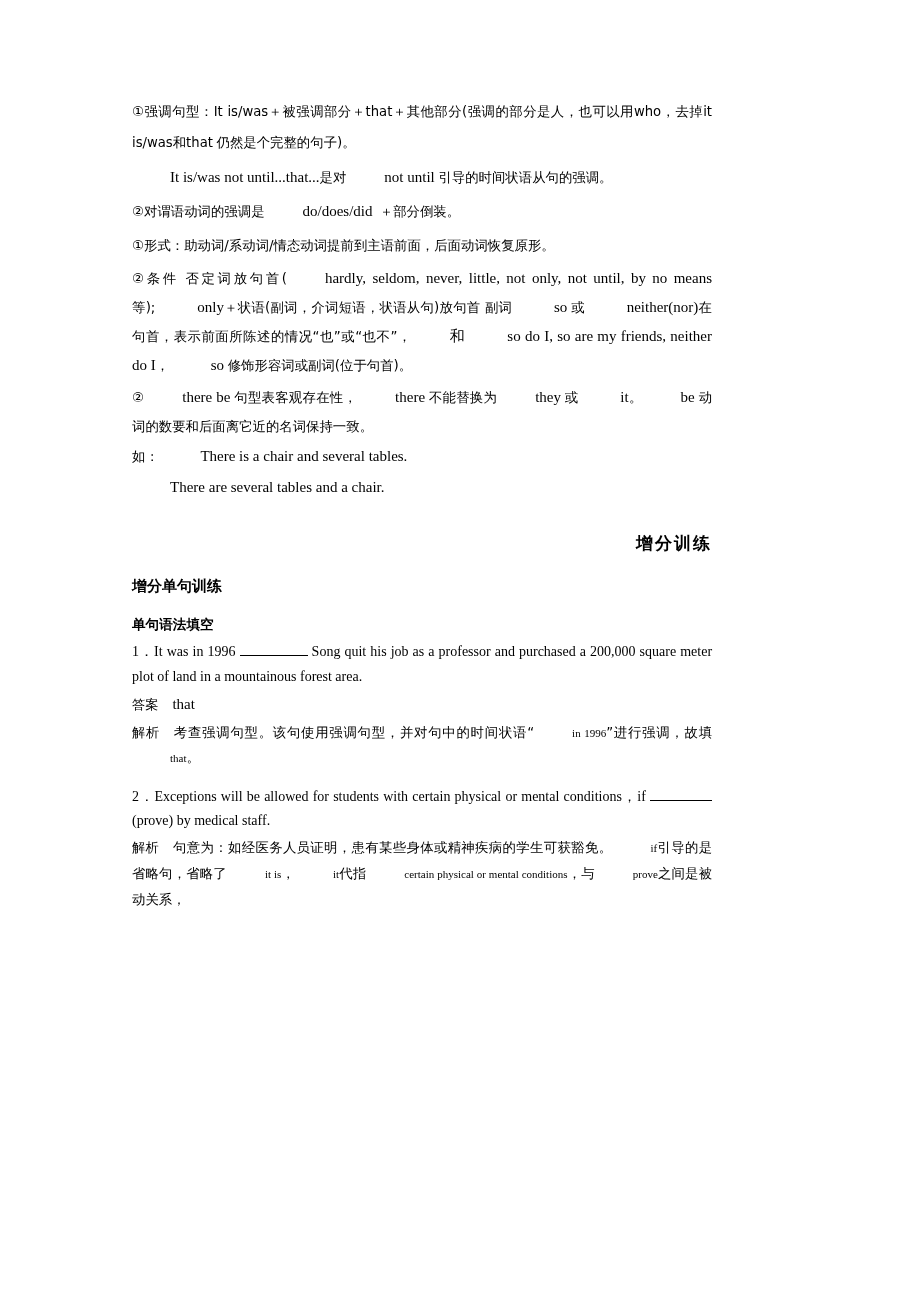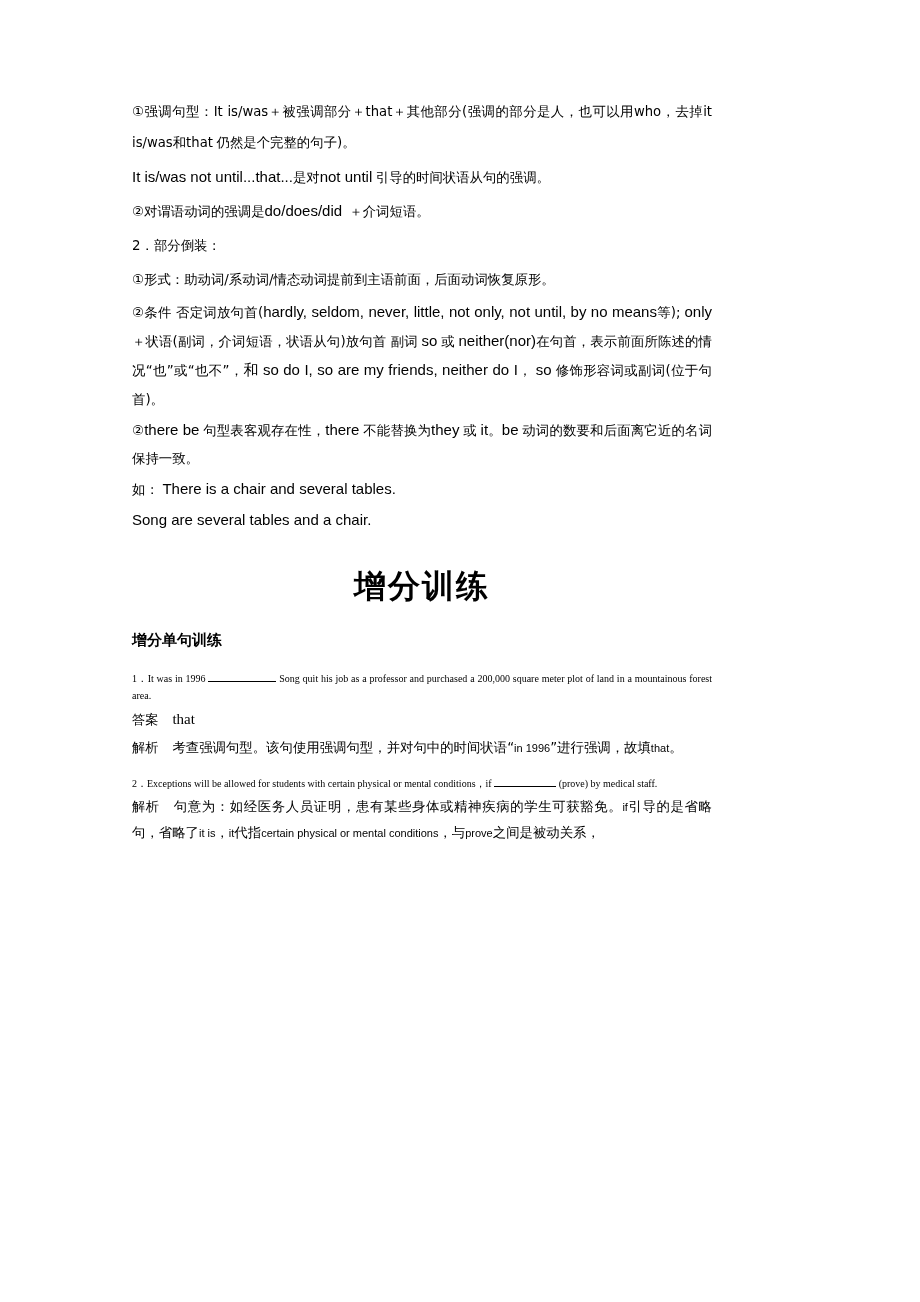--- a/index.html
+++ b/index.html
@@ -28,49 +28,50 @@
     text-justify: inter-ideograph;
   }
   .para.tight {
     line-height: 1.95;
   }
   .cjk {
     font-family: "DejaVu Sans", "Liberation Sans", sans-serif;
     font-size: 13.4px;
   }
   .lat {
-    font-family: Liberation Sans, sans-serif;
+    font-family: Liberation Serif, serif;
     font-size: 15px;
+    margin-left: 38px;
   }
   .sans-lat {
     font-family: "DejaVu Sans", "Liberation Sans", sans-serif;
     font-size: 13.2px;
   }
   .heading-main {
-    text-align: center;
+    text-align: right;
     font-family: "DejaVu Sans", "Liberation Sans", sans-serif;
     font-weight: bold;
-    font-size: 32px;
+    font-size: 17px;
     letter-spacing: 2px;
     margin: 30px 0 22px 0;
   }
   .heading-sub {
     text-align: left;
     font-family: "DejaVu Sans", "Liberation Sans", sans-serif;
     font-size: 15px;
     margin: 0 0 20px 0;
   }
   .section-label {
     font-family: "DejaVu Sans", "Liberation Sans", sans-serif;
     font-size: 13.6px;
     font-weight: bold;
     margin: 0 0 4px 0;
   }
   .q-line {
-    font-size: 10px;
+    font-size: 14px;
     line-height: 1.72;
     margin: 6px 0 0 0;
     text-align: justify;
   }
   .ans-line {
     font-size: 14px;
     line-height: 1.8;
     margin: 2px 0 0 0;
   }
   .tag {
@@ -107,51 +108,49 @@
 
   <p class="para">
     <span class="cjk">①强调句型：</span><span class="sans-lat">It is/was</span><span class="cjk">＋被强调部分＋</span><span class="sans-lat">that</span><span class="cjk">＋其他部分(强调的部分是人，也可以用</span><span class="sans-lat">who</span><span class="cjk">，去掉</span><span class="sans-lat">it is/was</span><span class="cjk">和</span><span class="sans-lat">that</span>&nbsp;<span class="cjk">仍然是个完整的句子)。</span>
   </p>
 
   <p class="para">
     <span class="lat">It is/was not until...that...</span><span class="cjk">是对</span><span class="lat">not until</span>&nbsp;<span class="cjk">引导的时间状语从句的强调。</span>
   </p>
 
   <p class="para">
-    <span class="cjk">②对谓语动词的强调是</span><span class="lat">do/does/did</span>&nbsp;&nbsp;<span class="cjk">＋介词短语。</span>
+    <span class="cjk">②对谓语动词的强调是</span><span class="lat">do/does/did</span>&nbsp;&nbsp;<span class="cjk">＋部分倒装。</span>
   </p>
 
-  <p class="para">
-    <span class="cjk">2．部分倒装：</span>
-  </p>
 
   <p class="para">
     <span class="cjk">①形式：助动词/系动词/情态动词提前到主语前面，后面动词恢复原形。</span>
   </p>
 
   <p class="para tight">
     <span class="cjk">②条件 否定词放句首(</span><span class="lat">hardly, seldom, never, little, not only, not until, by no means</span><span class="cjk">等);</span>&nbsp;<span class="lat">only</span><span class="cjk">＋状语(副词，介词短语，状语从句)放句首 副词</span>&nbsp;<span class="lat">so</span>&nbsp;<span class="cjk">或</span>&nbsp;<span class="lat">neither(nor)</span><span class="cjk">在句首，表示前面所陈述的情况“也”或“也不”，</span><span class="lat">和</span>&nbsp;<span class="lat">so do I, so are my friends, neither do I</span><span class="cjk">，</span>&nbsp;<span class="lat">so</span>&nbsp;<span class="cjk">修饰形容词或副词(位于句首)。</span>
   </p>
 
 
 
   <p class="para tight">
     <span class="cjk">②</span><span class="lat">there be</span>&nbsp;<span class="cjk">句型表客观存在性，</span><span class="lat">there</span>&nbsp;<span class="cjk">不能替换为</span><span class="lat">they</span>&nbsp;<span class="cjk">或</span>&nbsp;<span class="lat">it</span><span class="cjk">。</span><span class="lat">be</span>&nbsp;<span class="cjk">动词的数要和后面离它近的名词保持一致。</span>
   </p>
 
   <p class="para tight">
     <span class="cjk">如：</span>&nbsp;<span class="lat">There is a chair and several tables.</span>
   </p>
 
   <p class="para tight">
-    <span class="lat">Song are several tables and a chair.</span>
+    <span class="lat">There are several tables and a chair.</span>
   </p>
 
   <h1 class="heading-main">增分训练</h1>
   <h2 class="heading-sub">增分单句训练</h2>
+  <div class="section-label">单句语法填空</div>
 
   <p class="q-line">
     <span>1．</span><span>It was in 1996</span>
     <span class="blank-line" style="width:68px;"></span>
     <span>Song quit his job as a professor and purchased a 200,000 square meter plot of land in a mountainous forest area.</span>
   </p>
   <p class="ans-line">
     <span class="tag">答案</span><span class="ans-val">that</span>
   </p>
   <p class="exp-line">

